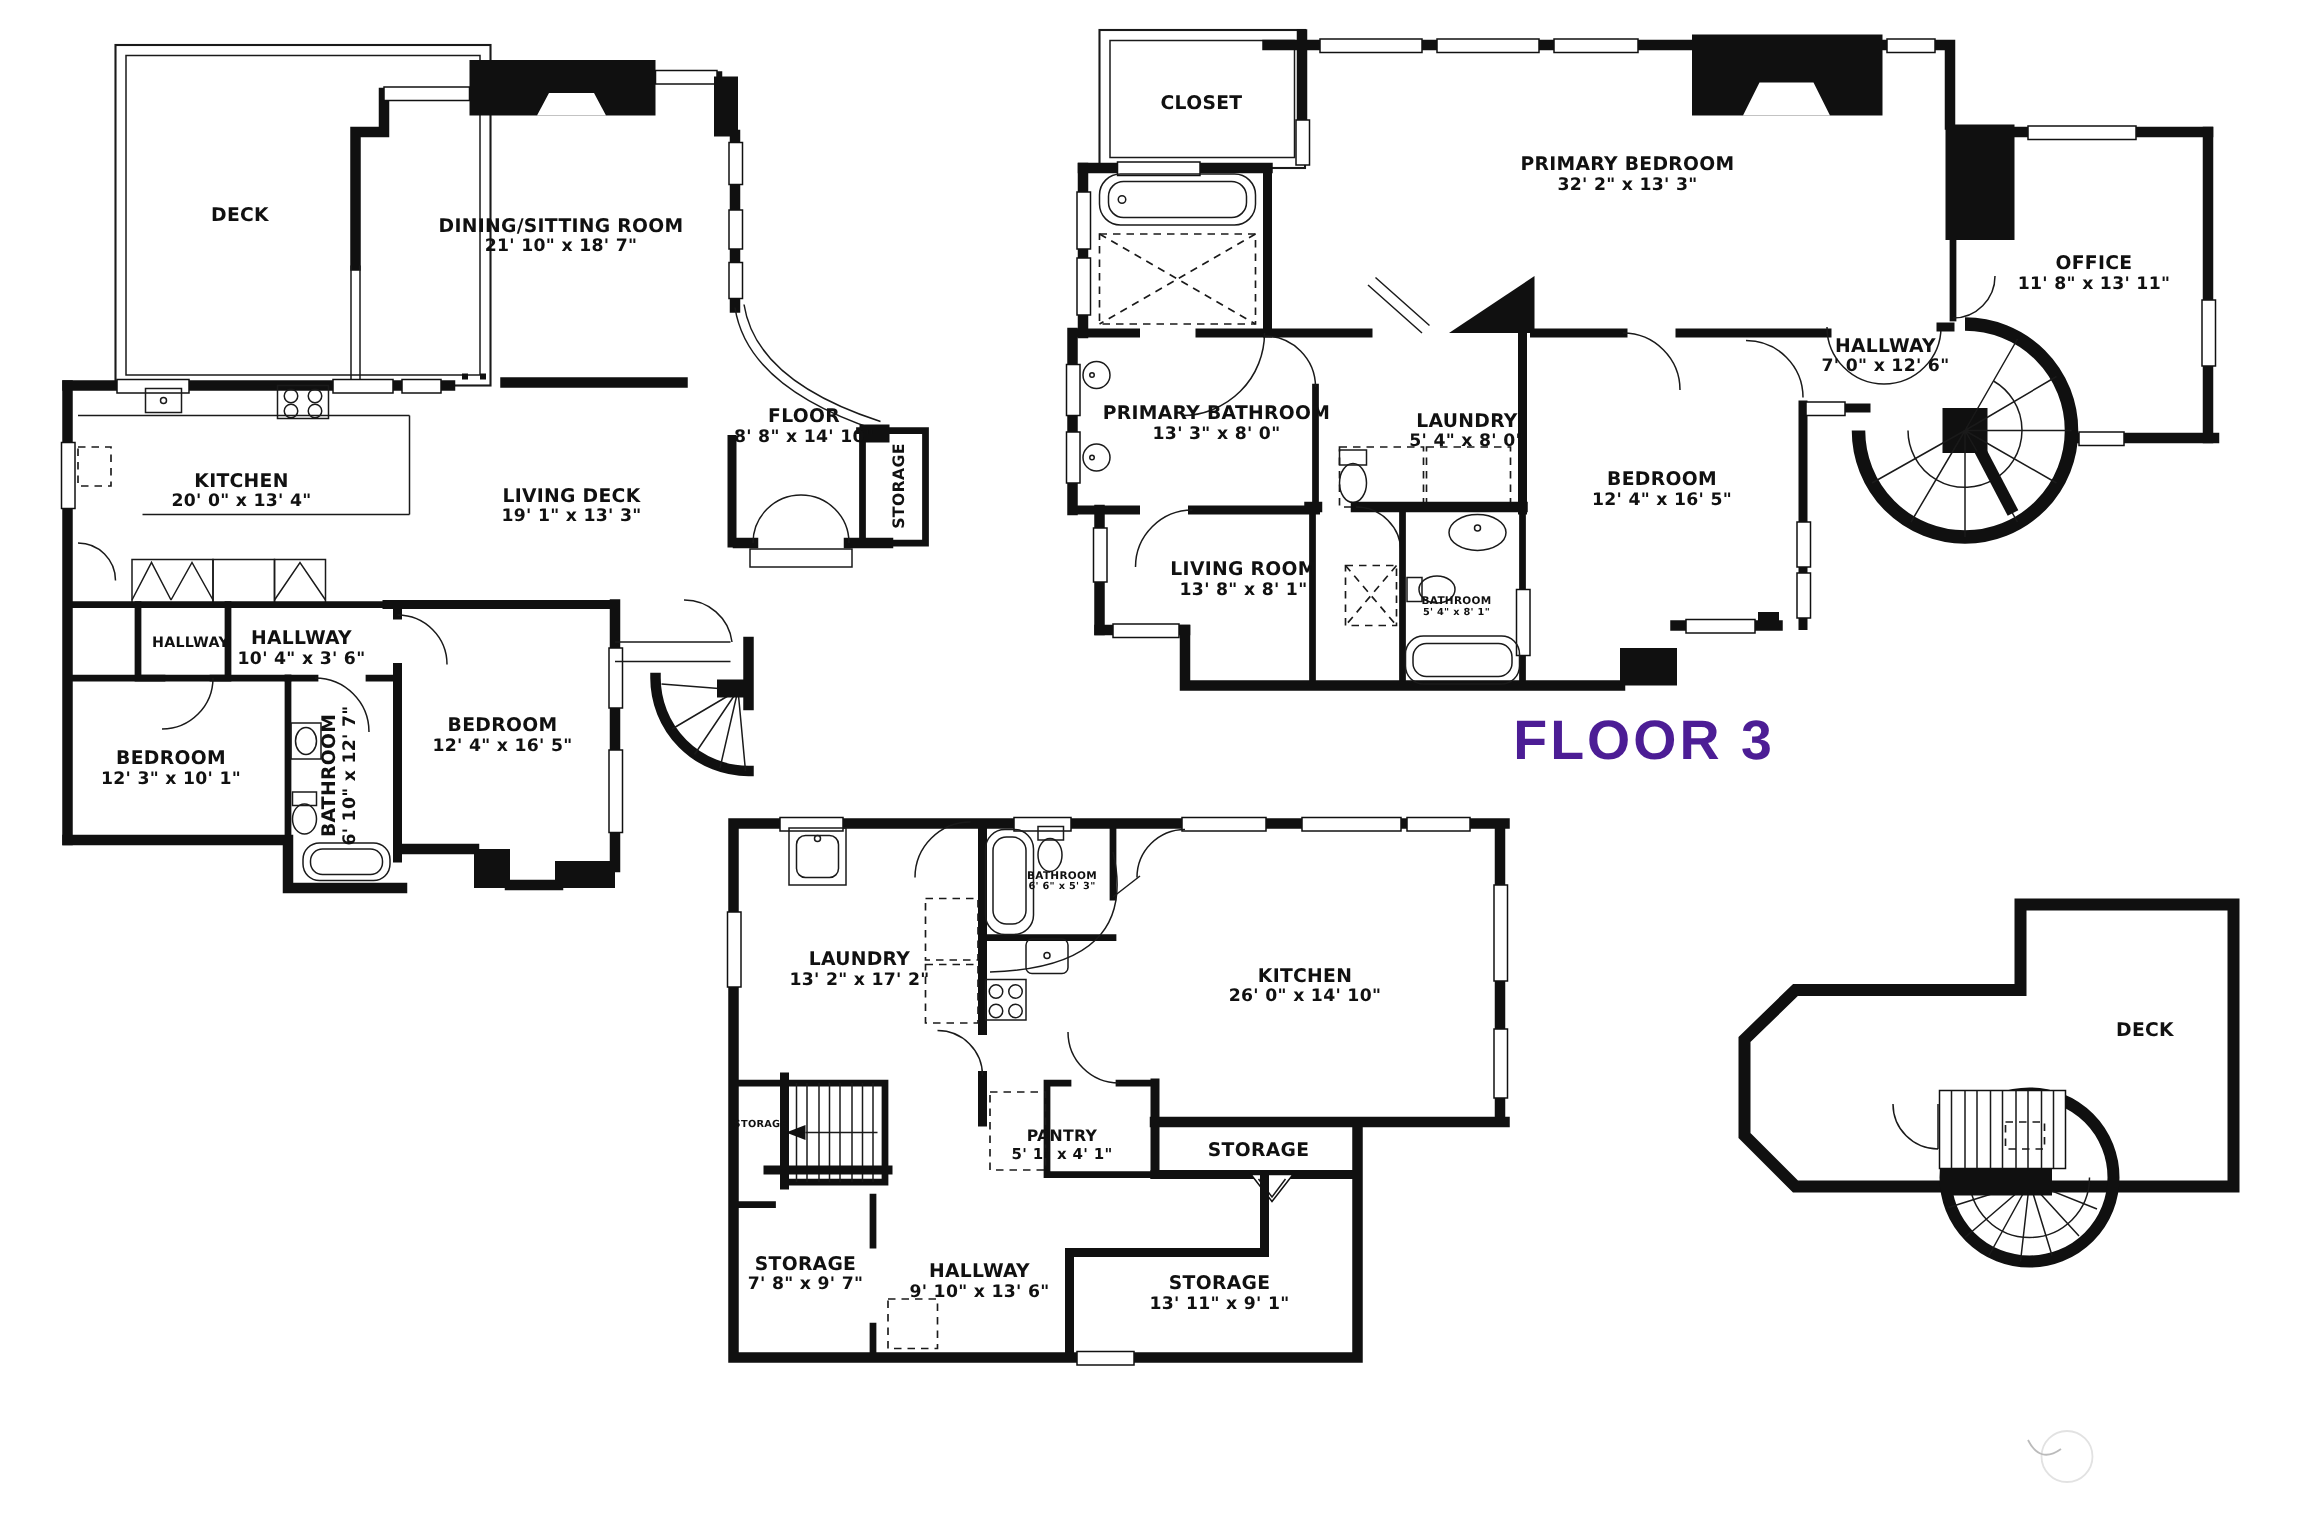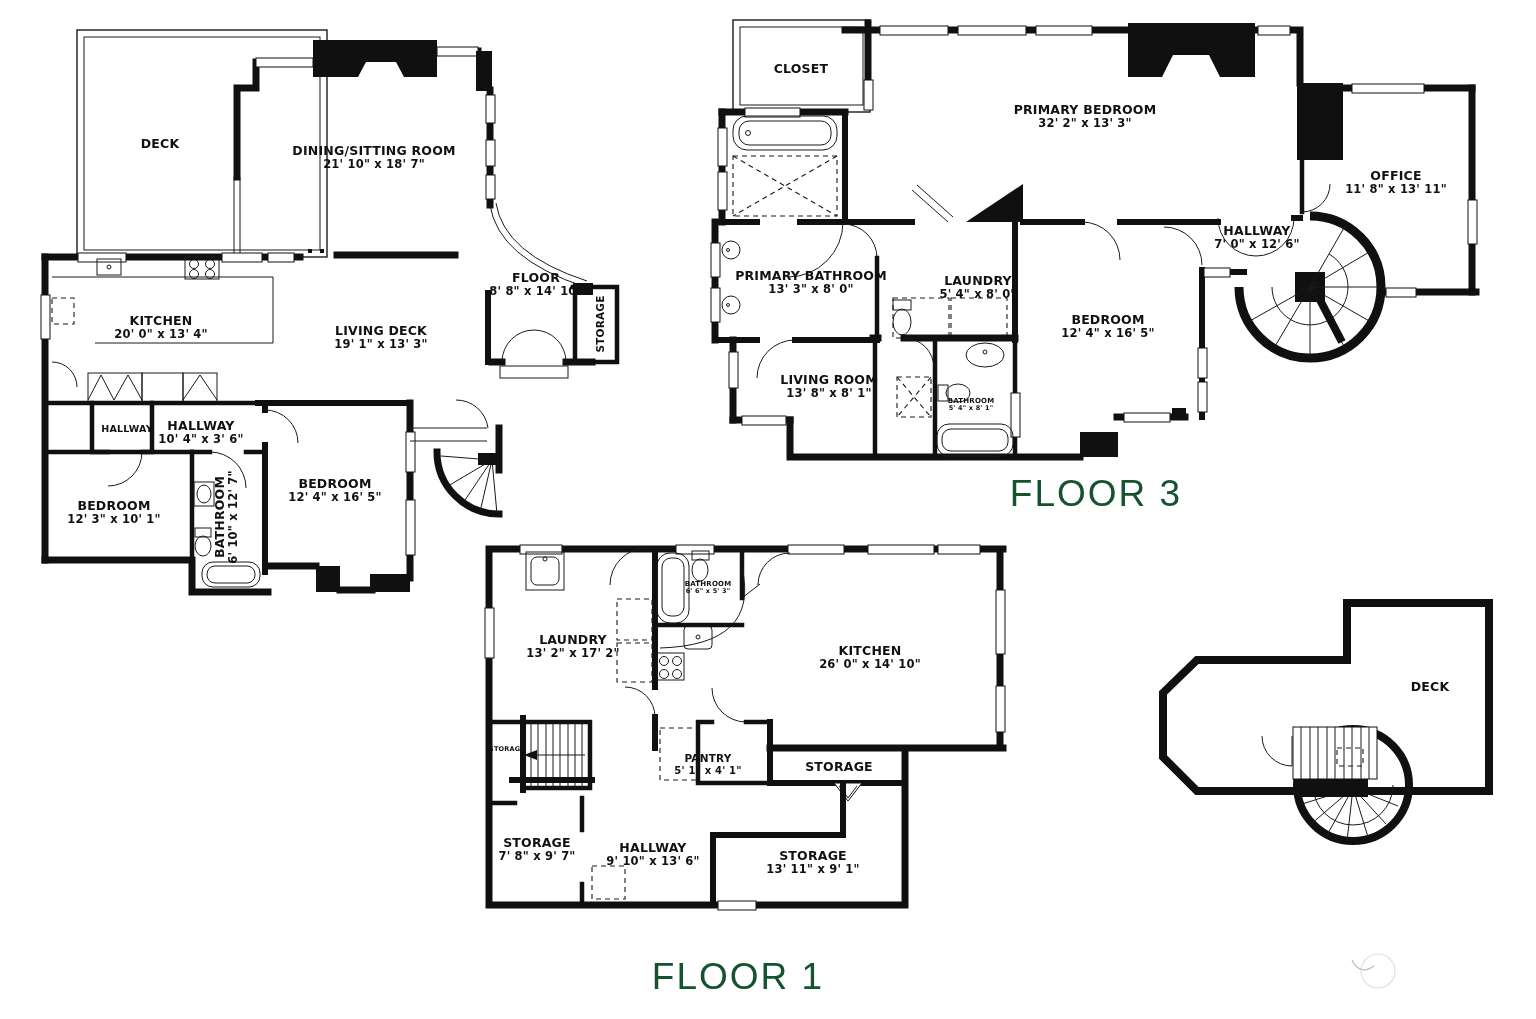--- a/index.html
+++ b/index.html
@@ -20,21 +20,21 @@
   .rl{position:absolute;transform:translate(-50%,-50%);text-align:center;
       font-family:"DejaVu Sans",sans-serif;font-size:12.5px;font-weight:bold;color:#111;
       white-space:nowrap;line-height:1.2;letter-spacing:.2px}
   .rl .d{font-size:11.5px}
   .vert{transform:translate(-50%,-50%) rotate(-90deg)}
   .sm{font-size:7px}.sm .d{font-size:6.5px}
   .sm10{font-size:9.5px}
   .sm11{font-size:10.5px}.sm11 .d{font-size:10px}
   .xs{font-size:6.5px}
   .ft{position:absolute;transform:translate(-50%,-50%);font-family:"Liberation Sans",sans-serif;
-      font-size:37px;font-weight:400;color:#14532d;letter-spacing:2px;white-space:nowrap}
+      font-size:37px;font-weight:700;color:#4c1d95;letter-spacing:2px;white-space:nowrap}
 </style>
 </head>
 <body>
 
 <div id="stage">
 
 <svg id="plansvg" width="1536" height="1019" viewBox="0 0 1536 1019">
 
   <g>
 
@@ -412,19 +412,18 @@
       <div class="d">7' 8" x 9' 7"</div>
     </div>
   <div class="rl" style="left:653px;top:854px">
     <div>HALLWAY</div>
       <div class="d">9' 10" x 13' 6"</div>
     </div>
   <div class="rl" style="left:813px;top:862px">
     <div>STORAGE</div>
       <div class="d">13' 11" x 9' 1"</div>
     </div>
-  <div class="ft" style="left:738px;top:977px">FLOOR 1</div>
 
   <div class="rl" style="left:1430px;top:686px">
     <div>DECK</div>
     </div>
 
 </div>
 
 </body></html>

